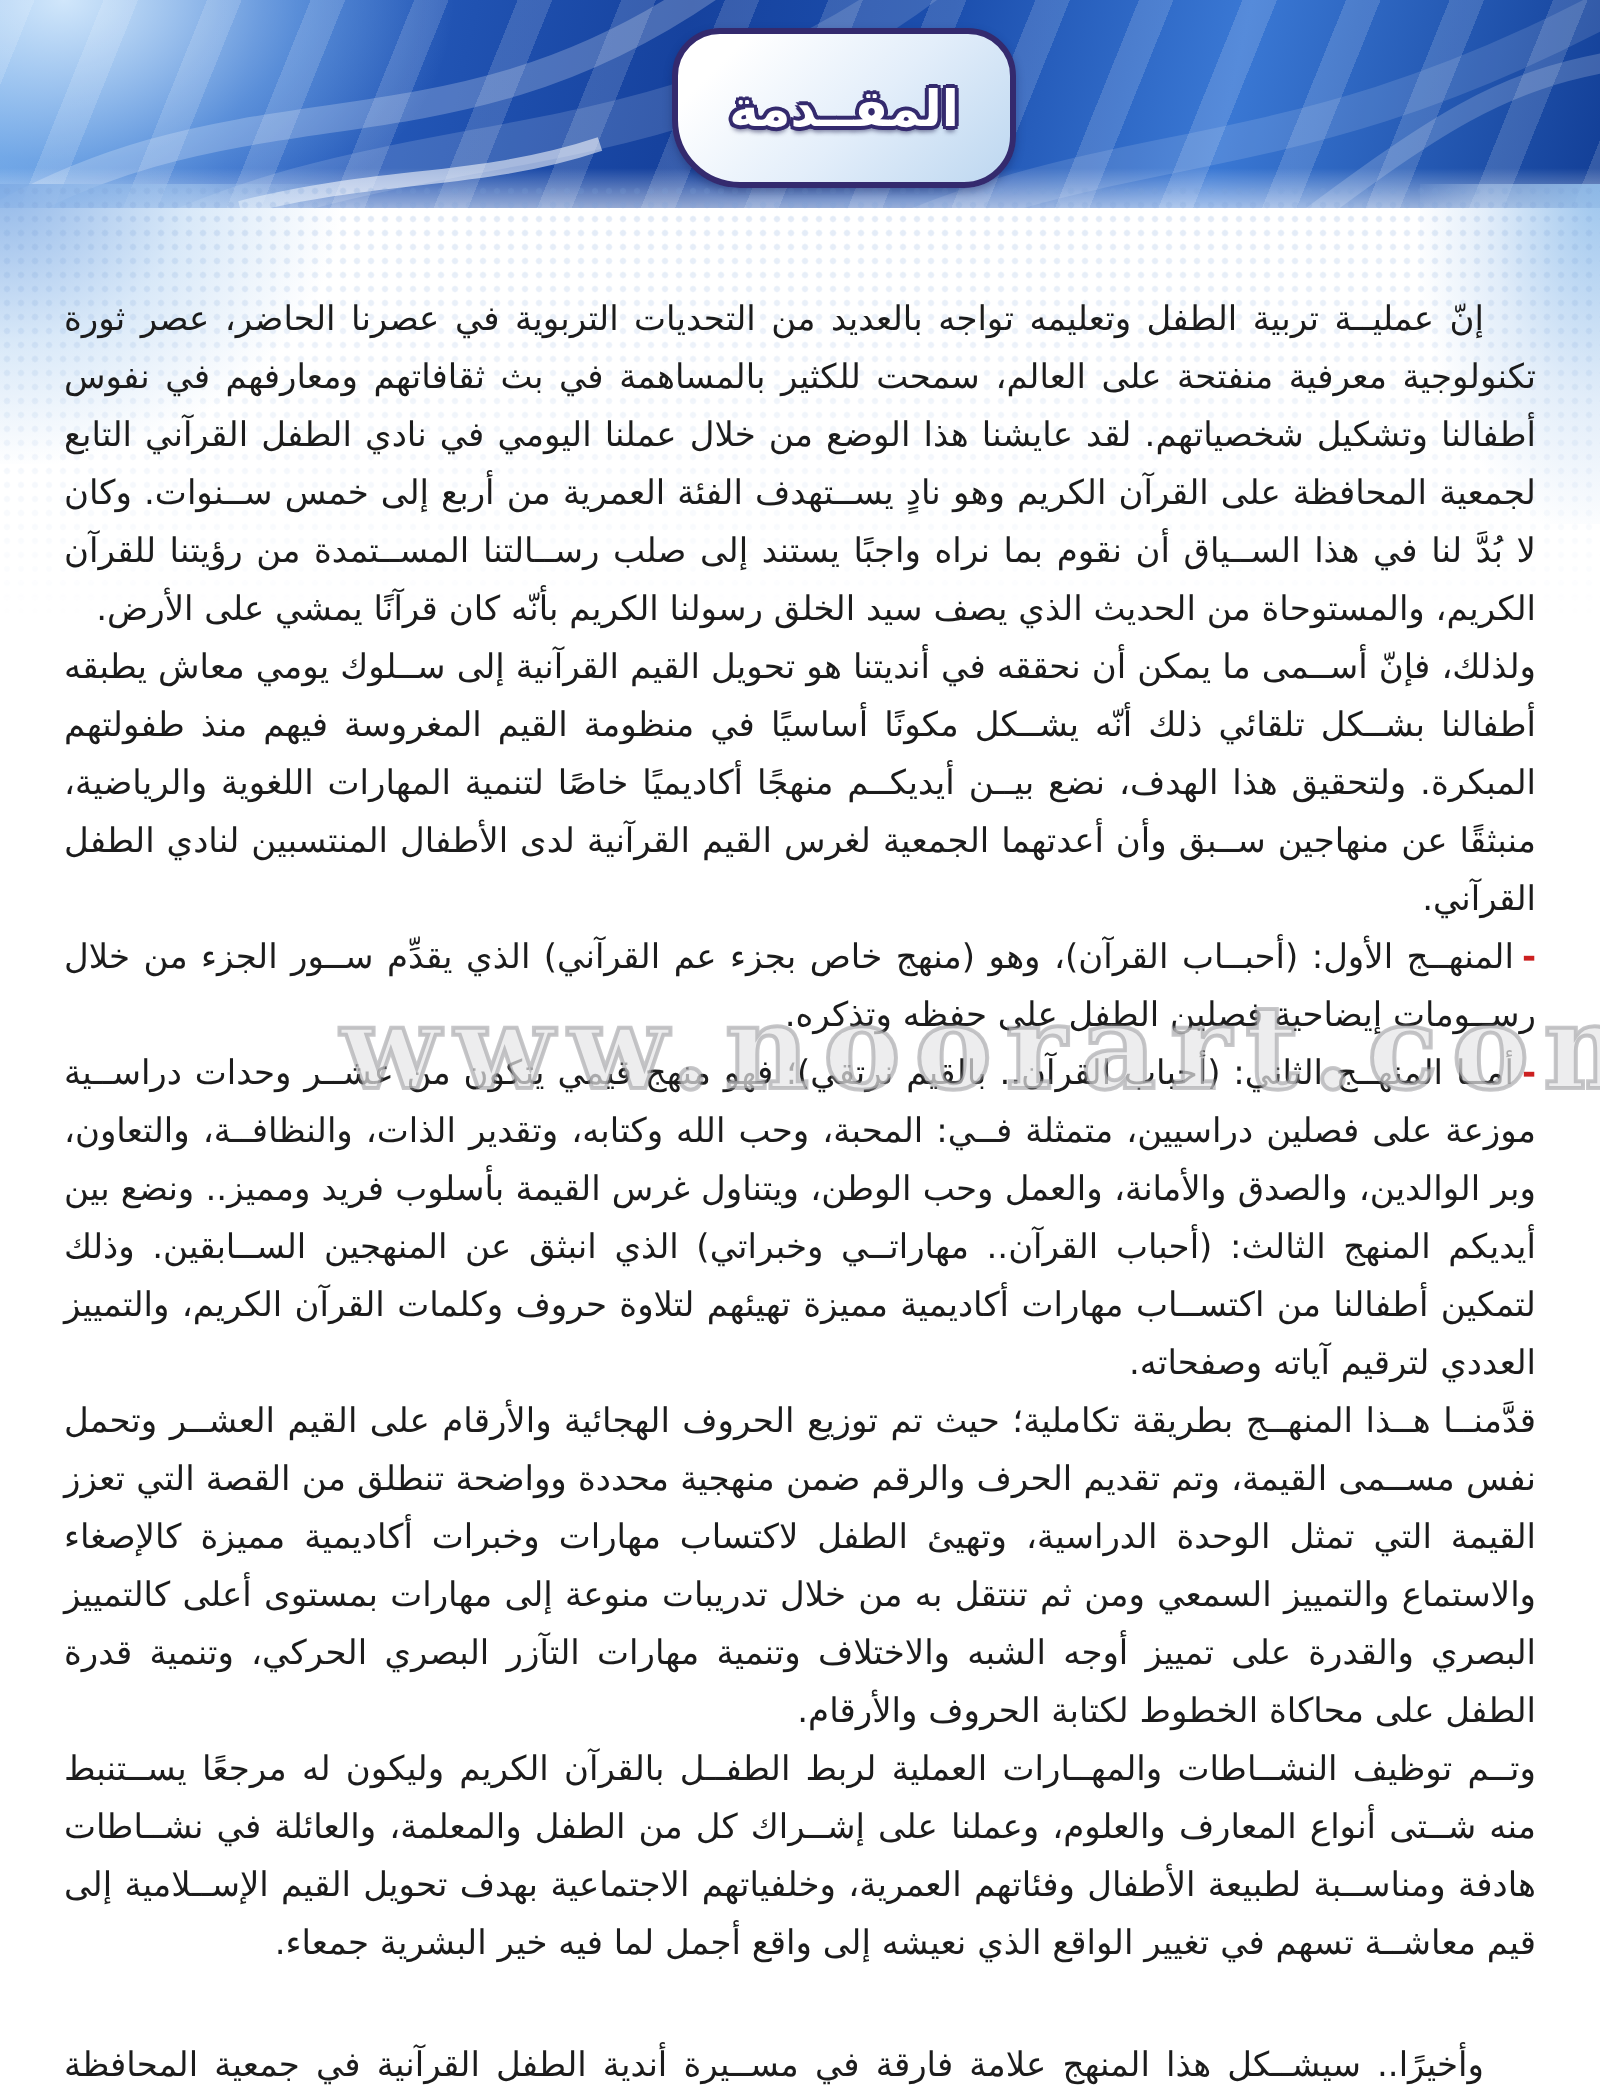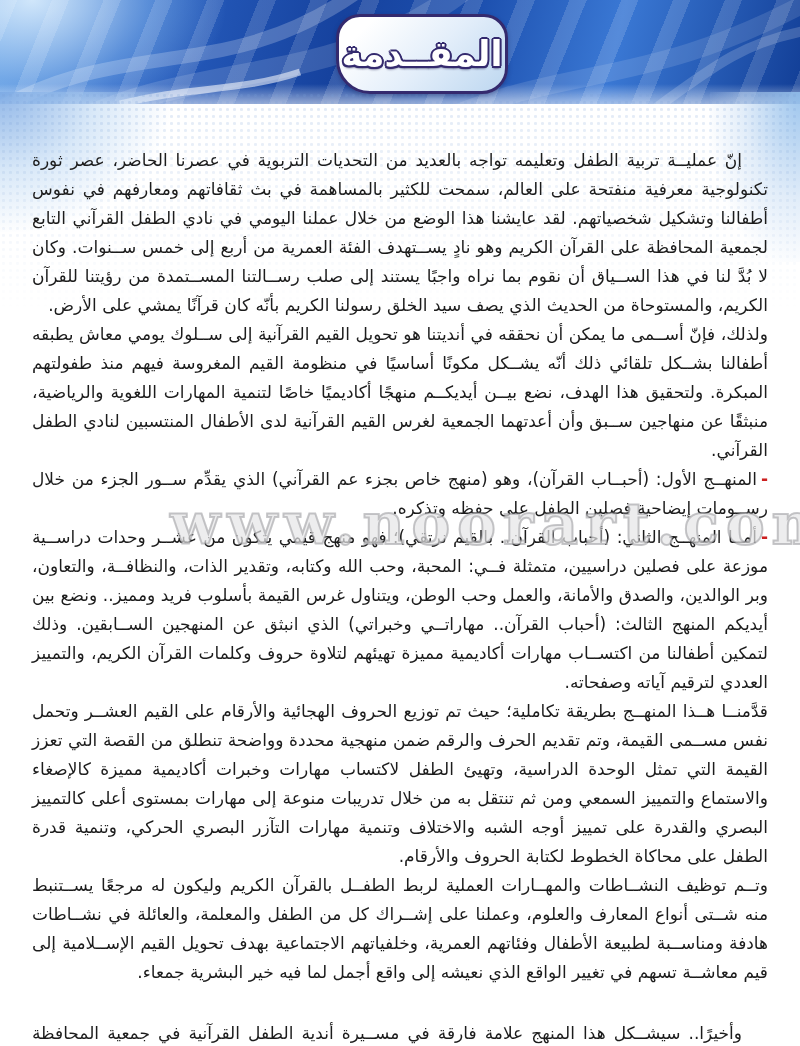--- a/index.html
+++ b/index.html
@@ -51,21 +51,21 @@
   .title-tab{
     position:absolute;top:14px;left:336px;width:166px;height:74px;
     background:linear-gradient(135deg,#ffffff 15%,#e3eefa 55%,#bdd7f0 100%);
     border:3px solid #342a6e;
     border-radius:24px 24px 26px 34px;
     display:flex;align-items:center;justify-content:center;
     z-index:3;
     box-shadow:0 2px 4px rgba(20,30,80,0.35);
   }
   .title-tab .title-text{
-    font-size:35px;font-weight:bold;color:#ffffff;letter-spacing:1px;
+    font-size:25px;font-weight:bold;color:#ffffff;letter-spacing:1px;
     text-shadow:
       -2px 0 0 #342a6e, 2px 0 0 #342a6e, 0 -2px 0 #342a6e, 0 2px 0 #342a6e,
       -1.5px -1.5px 0 #342a6e, 1.5px 1.5px 0 #342a6e,
       -1.5px 1.5px 0 #342a6e, 1.5px -1.5px 0 #342a6e,
       0 3px 2px rgba(30,30,80,.5);
   }
   
   .content{
     position:absolute;top:102px;right:32px;left:32px;
     z-index:2;

